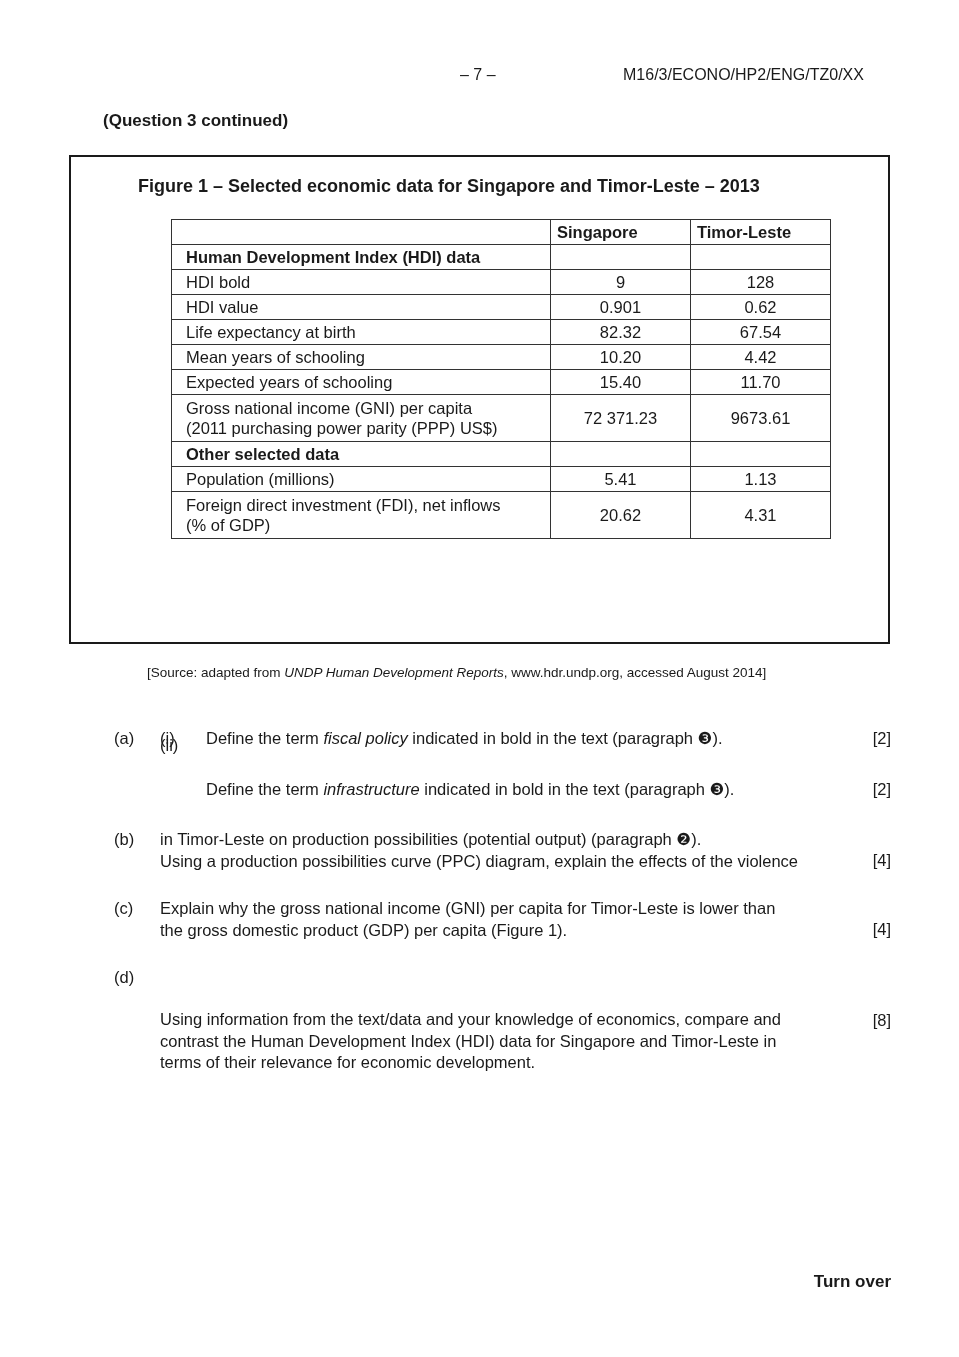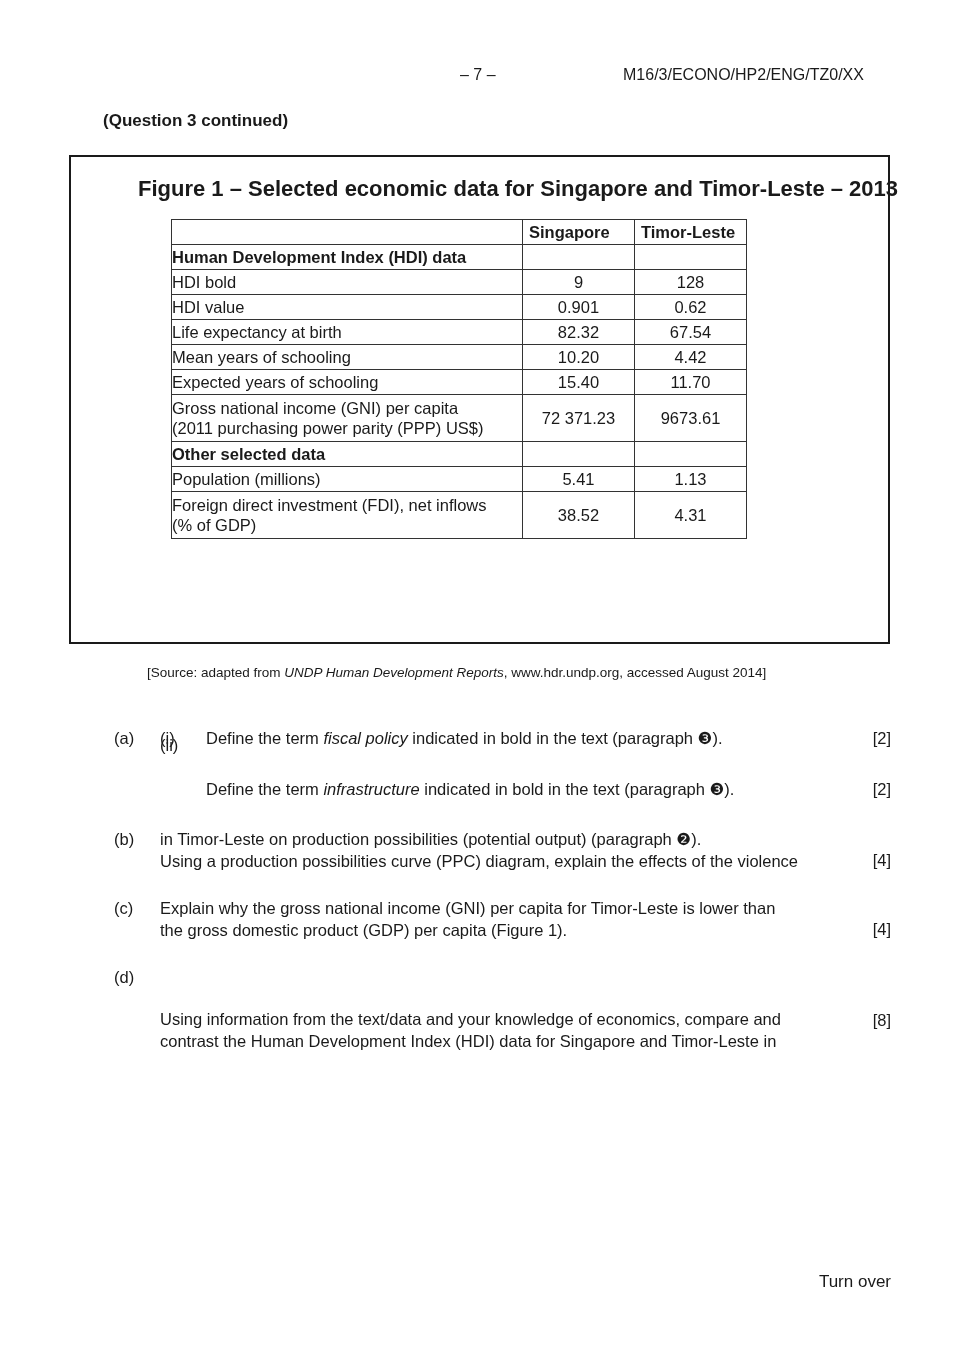--- a/index.html
+++ b/index.html
@@ -8,43 +8,43 @@
     font-family: "Liberation Sans", sans-serif; color: #1a1a1a;
   }
   .abs { position: absolute; }
   .page-num { left: 460px; top: 66px; font-size: 16px; }
   .code { left: 623px; top: 66px; font-size: 16px; }
   .continued { left: 68px; top: 111px; font-size: 17px; font-weight: bold; margin-left: 35px; }
   .frame {
     left: 69px; top: 155px; width: 821px; height: 489px;
     border: 2px solid #1a1a1a; box-sizing: border-box;
   }
-  .fig-title { left: 138px; top: 176px; font-size: 22px; font-weight: bold; }
+  .fig-title { left: 138px; top: 176px; font-size: 18px; font-weight: bold; }
   table.data {
     position: absolute; left: 171px; top: 219px;
     border-collapse: collapse; font-size: 16.5px;
   }
   table.data td {
-    border: 1.5px solid #333; padding: 0 0; height: 24px; line-height: 20px;
+    border: 1.5px solid #333; padding: 0 14px; height: 24px; line-height: 20px;
     vertical-align: middle;
   }
   table.data td.label { width: 350px; }
   table.data td.num { width: 111px; text-align: center; }
   table.data tr.tall td { height: 46px; }
   table.data tr.header td { font-weight: bold; }
   table.data td.head { text-align: left; padding-left: 6px; }
   .bold { font-weight: bold; }
   .source { left: 147px; top: 665px; font-size: 13.5px; }
   .q { font-size: 16.5px; line-height: 21.5px; }
   .q-letter { left: 114px; }
   .q-sub { left: 160px; }
   .q-text { left: 206px; }
   .q-text-b { left: 160px; width: 690px; }
   .mark { right: 68px; text-align: right; }
-  .turn { right: 68px; top: 1272px; font-size: 17px; font-weight: normal; }
+  .turn { right: 68px; top: 1272px; font-size: 17px; font-weight: bold; }
   i { font-style: italic; text-align: center; }
 </style>
 </head>
 <body>
 
 <div class="abs page-num">– 7 –</div>
 <div class="abs code">M16/3/ECONO/HP2/ENG/TZ0/XX</div>
 <div class="abs continued">(Question 3 continued)</div>
 
 <div class="abs frame"></div>
@@ -103,21 +103,21 @@
   <tr>
     <td class="label">Population (millions)</td>
     <td class="num">5.41</td>
     <td class="num">1.13</td>
   </tr>
   <tr class="tall">
     <td class="label">
       <div>Foreign direct investment (FDI), net inflows</div>
       <div>(% of GDP)</div>
     </td>
-    <td class="num">38.52</td>
+    <td class="num">20.62</td>
     <td class="num">4.31</td>
   </tr>
 </tbody>
   </table>
 
 <div class="abs source">
   <span>[Source: adapted from </span><i>UNDP Human Development Reports</i><span>, www.hdr.undp.org, accessed August 2014]</span>
 </div>
 
 <div class="abs q q-letter" style="top:728px;">(a)</div>
@@ -144,16 +144,17 @@
 <div class="abs q q-text-b" style="top:898px;">
   <div>Explain why the gross national income (GNI) per capita for Timor-Leste is lower than</div>
   <div>the gross domestic product (GDP) per capita (Figure 1).</div>
 </div>
 <div class="abs q mark" style="top:919px;">[4]</div>
 
 <div class="abs q q-letter" style="top:967px;">(d)</div>
 <div class="abs q q-text-b" style="top:1009px;">
   <div>Using information from the text/data and your knowledge of economics, compare and</div>
   <div>contrast the Human Development Index (HDI) data for Singapore and Timor-Leste in</div>
+  <div>terms of their relevance for economic development.</div>
 </div>
 <div class="abs q mark" style="top:1010px;">[8]</div>
 
 <div class="abs turn">Turn over</div>
 
 </body></html>

